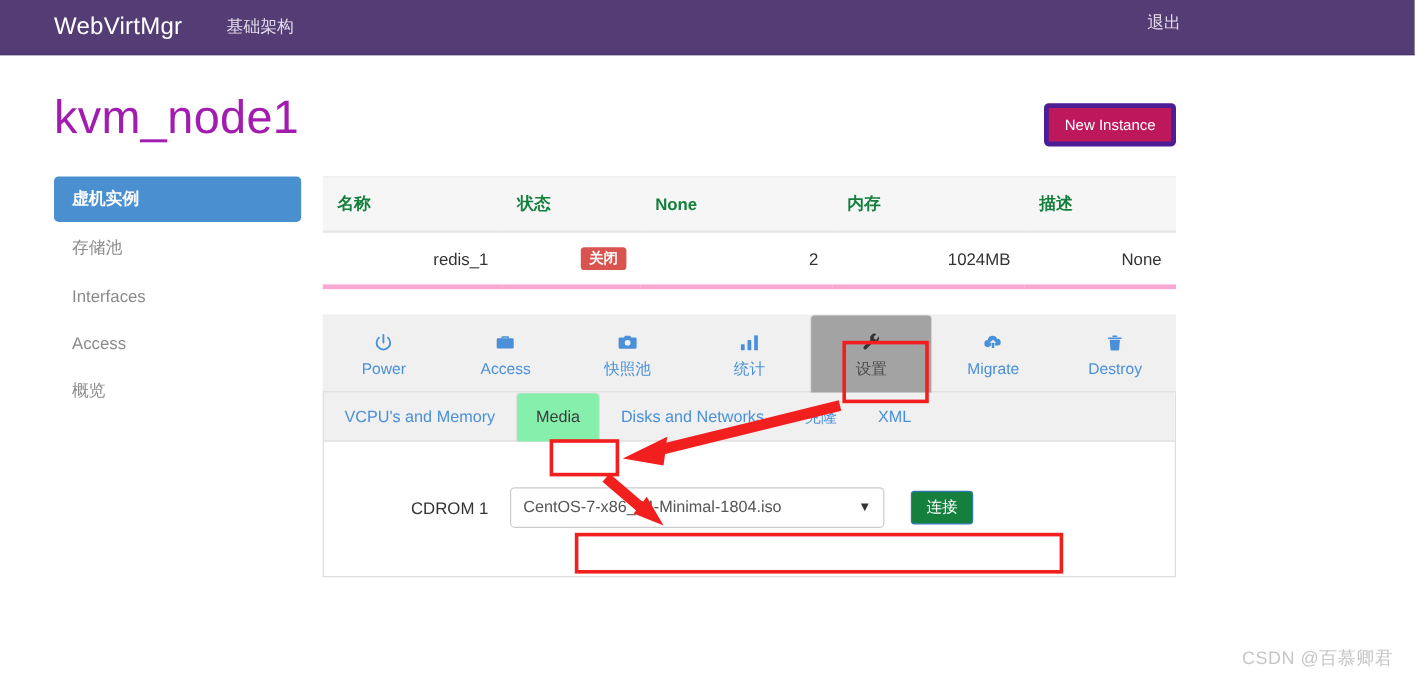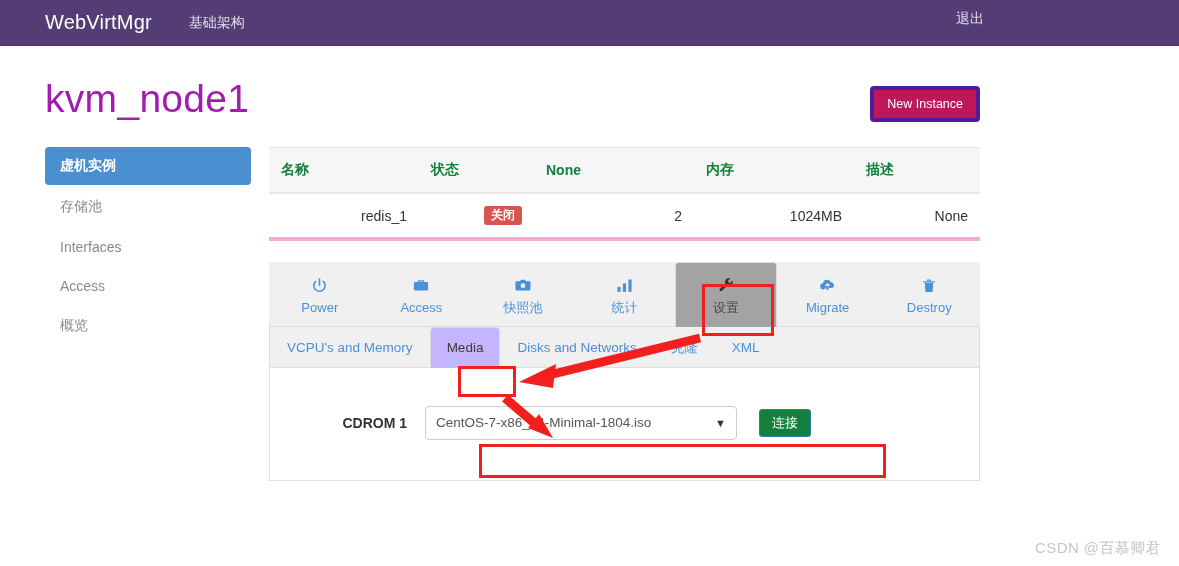--- a/index.html
+++ b/index.html
@@ -213,38 +213,38 @@
     font-size: 13.5px;
     color: #4a90d9;
     cursor: pointer;
     border: 1px solid transparent;
     border-bottom: none;
     margin-bottom: -1px;
     white-space: nowrap;
     line-height: 18px;
   }
   .subtab.active {
-    background: #c4b5fd;
+    background: #86efac;
     border-color: #dddddd;
     color: #3c3c3c;
     border-radius: 4px 4px 0 0;
   }
   .panel-body {
     padding: 38px 20px 34px 20px;
     min-height: 112px;
   }
   .form-row {
     display: flex;
     align-items: center;
   }
   .form-label {
     width: 135px;
     text-align: right;
     padding-right: 18px;
-    font-weight: bold;
+    font-weight: normal;
     font-size: 14px;
     color: #333;
   }
   .media-select {
     width: 312px;
     height: 34px;
     font-size: 13.5px;
     color: #555;
     padding: 5px 10px;
     border: 1px solid #cccccc;

